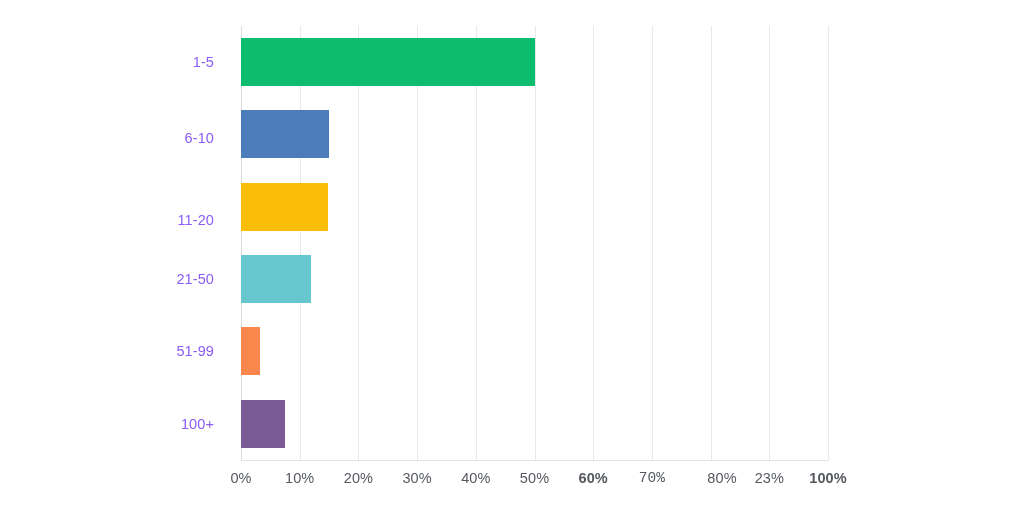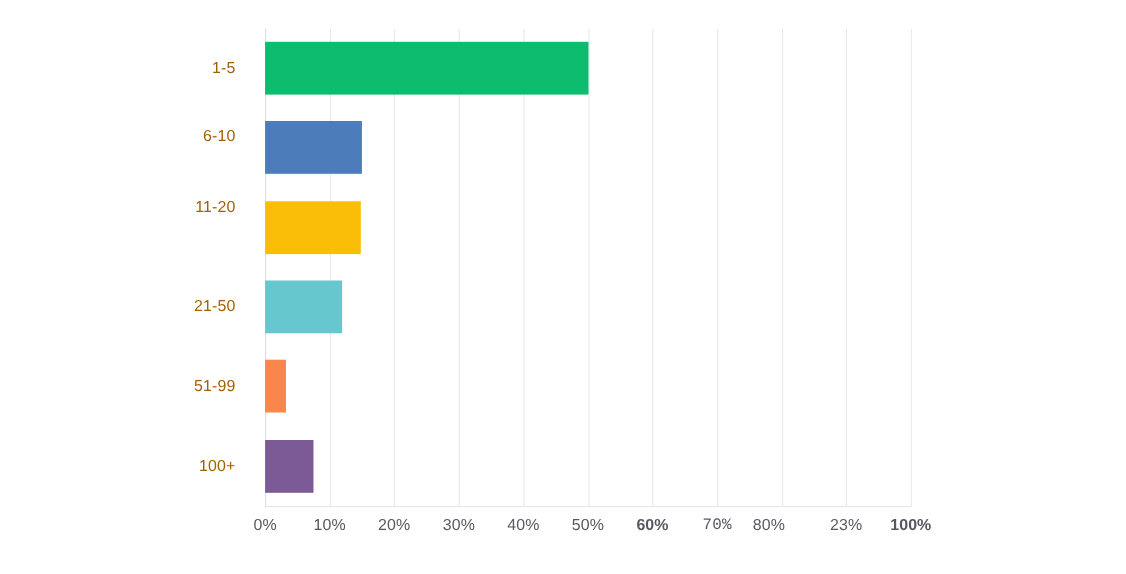--- a/index.html
+++ b/index.html
@@ -84,21 +84,21 @@
     height: 434px;
   }
   .cat-label {
     position: absolute;
     right: 0;
     height: 72.3px;
     display: flex;
     align-items: center;
     justify-content: flex-end;
     font-size: 14.5px;
-    color: #a16207;
+    color: #8b5cf6;
     letter-spacing: 0.1px;
     white-space: nowrap;
     text-align: right;
   }
 
   
   .x-labels {
     position: absolute;
     left: 241px;
     top: 470px;
@@ -115,22 +115,22 @@
     letter-spacing: 0.1px;
   }
 </style>
 </head>
 <body>
 
 <div id="chart-root">
 
   <div class="cat-labels">
       <div class="cat-label" style="top: 0px; width: 228px; padding-right: 14px; box-sizing: border-box;">1-5</div>
-      <div class="cat-label" style="top: 62px; width: 228px; padding-right: 14px; box-sizing: border-box;">6-10</div>
-      <div class="cat-label" style="top: 127px; width: 228px; padding-right: 14px; box-sizing: border-box;">11-20</div>
+      <div class="cat-label" style="top: 76px; width: 228px; padding-right: 14px; box-sizing: border-box;">6-10</div>
+      <div class="cat-label" style="top: 158px; width: 228px; padding-right: 14px; box-sizing: border-box;">11-20</div>
       <div class="cat-label" style="top: 217px; width: 228px; padding-right: 14px; box-sizing: border-box;">21-50</div>
       <div class="cat-label" style="top: 289.333px; width: 228px; padding-right: 14px; box-sizing: border-box;">51-99</div>
       <div class="cat-label" style="top: 361.667px; width: 228px; padding-right: 14px; box-sizing: border-box;">100+</div>
     </div>
 
   <div class="plot-area">
     <div class="gridlines">
         <div class="gridline axis-origin" style="left: 0px;"></div>
         <div class="gridline" style="left: 58.7px;"></div>
         <div class="gridline" style="left: 117.4px;"></div>
@@ -169,18 +169,18 @@
 
   <div class="x-labels">
       <div class="x-label" style="left: 0px;">0%</div>
       <div class="x-label" style="left: 58.7px;">10%</div>
       <div class="x-label" style="left: 117.4px;">20%</div>
       <div class="x-label" style="left: 176.1px;">30%</div>
       <div class="x-label" style="left: 234.8px;">40%</div>
       <div class="x-label" style="left: 293.5px;">50%</div>
       <div class="x-label" style="left: 352.2px; font-weight: bold;">60%</div>
       <div class="x-label" style="left: 410.9px; font-family: Liberation Mono, monospace;">70%</div>
-      <div class="x-label" style="left: 458px;">80%</div>
+      <div class="x-label" style="left: 481px;">80%</div>
       <div class="x-label" style="left: 528.3px;">23%</div>
       <div class="x-label" style="left: 587px; font-weight: bold;">100%</div>
     </div>
 
 </div>
 
 </body></html>

